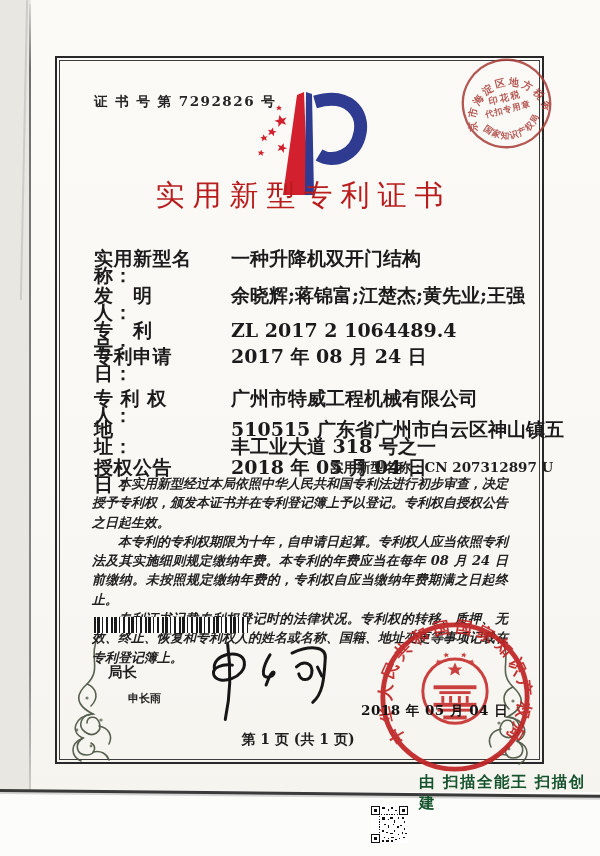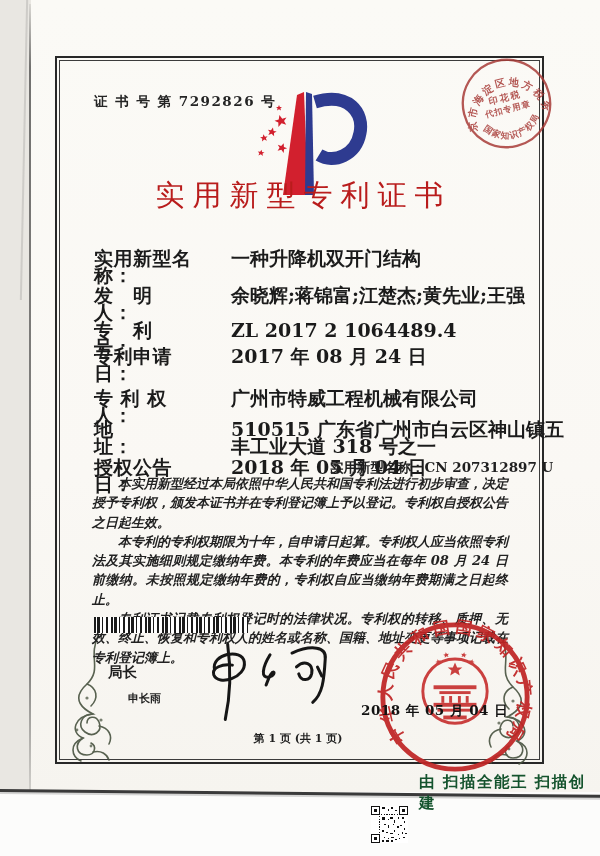--- a/index.html
+++ b/index.html
@@ -61,21 +61,21 @@
   .director-name  { position:absolute; left:108px; top:691px; font-size:11px; font-weight:700; z-index:2;margin-left:20px; }
   .signature { position:absolute; left:185px; top:638px; width:160px; height:88px; z-index:2; transform:rotate(-2deg); }
   .flourish { position:absolute; width:82px; height:128px; z-index:1; opacity:.9; }
   .flourish.left  { left:57px;  top:634px; }
   .flourish.right { left:461px; top:637px; transform:scaleX(-1); }
   .seal { position:absolute; left:377px; top:619px; width:156px; height:156px; z-index:2; opacity:.93; }
   .seal-date {
     position:absolute; left:361px; top:702px; width:160px; z-index:3;
     font-size:13.5px; font-weight:700; color:#121212; letter-spacing:.5px;
   }
-  .page-info { position:absolute; left:233px; top:731px; width:130px; text-align:center; font-size:11px; font-weight:600; z-index:2; }
+  .page-info { position:absolute; left:233px; top:731px; width:130px; text-align:center; font-size:14px; font-weight:600; z-index:2; }
   .paper-edge {
     position:absolute; left:0; top:789px; width:602px; height:2.5px; background:#3a3a3a;
     transform:rotate(0.55deg); transform-origin:left center; z-index:5;
     box-shadow:0 2px 0 rgba(120,120,120,.3);
   }
   .footer { position:absolute; left:0; top:792px; width:600px; height:64px; background:#fcfcfb; z-index:4; }
   .qr { position:absolute; left:371px; top:806px; width:37px; height:37px; z-index:6; }
   .scan-credit {
     position:absolute; left:419px; top:772px; z-index:6;
     font-size:15.5px; font-weight:600; letter-spacing:1.5px; color:#14532d;

